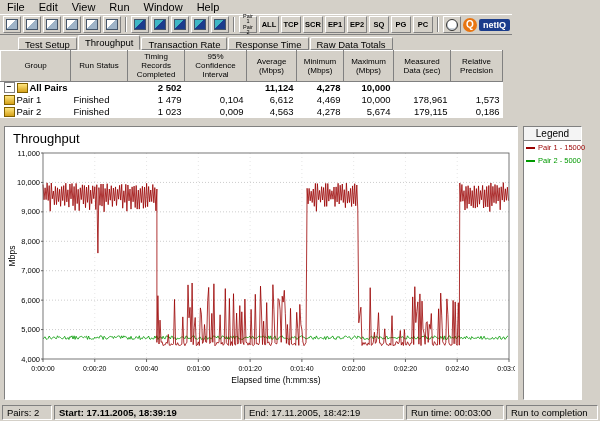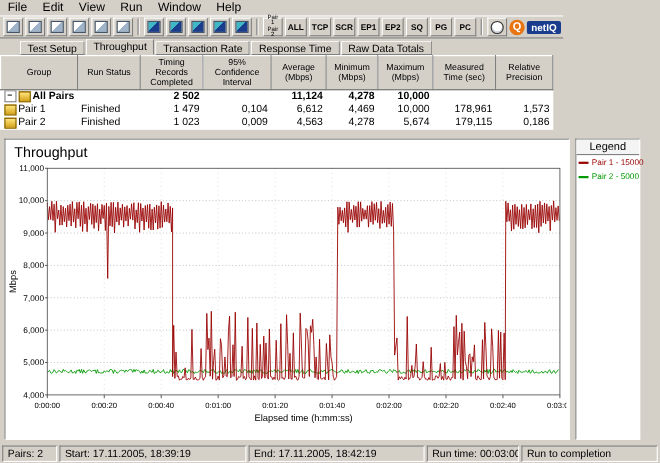--- a/index.html
+++ b/index.html
@@ -149,21 +149,21 @@
 Completed</th>
           <th>95% Confidence
 Interval</th>
           <th>Average
 (Mbps)</th>
           <th>Minimum
 (Mbps)</th>
           <th>Maximum
 (Mbps)</th>
           <th>Measured
-Time (sec)</th>
+Data (sec)</th>
           <th>Relative
 Precision</th>
         </tr>
       </thead>
     <tbody id="grid-body">
         <tr class="bold-row">
           <td class="group-cell">
             <span class="expand-box">−</span>
             <span class="pair-icon"></span>
             <span>All Pairs</span>
@@ -280,17 +280,17 @@
         <div class="legend-item">
           <span class="legend-line" style="background: rgb(0, 153, 0);"></span>
           <span style="color: rgb(0, 153, 0);">Pair 2 - 5000</span>
         </div>
       </div>
   </div>
 </div>
 
 <div id="statusbar">
     <div class="status-cell" style="width: 50px;">Pairs: 2</div>
-    <div class="status-cell" style="width: 170px;">Start: 17.11.2005, 18:39:19</div>
+    <div class="status-cell" style="width: 188px; font-weight: bold;">Start: 17.11.2005, 18:39:19</div>
     <div class="status-cell" style="width: 160px;">End: 17.11.2005, 18:42:19</div>
-    <div class="status-cell" style="width: 84px;">Run time: 00:03:00</div>
+    <div class="status-cell" style="width: 98px;">Run time: 00:03:00</div>
     <div class="status-cell" style="flex: 1 1 0%;">Run to completion</div>
   </div>
 
 </body></html>

